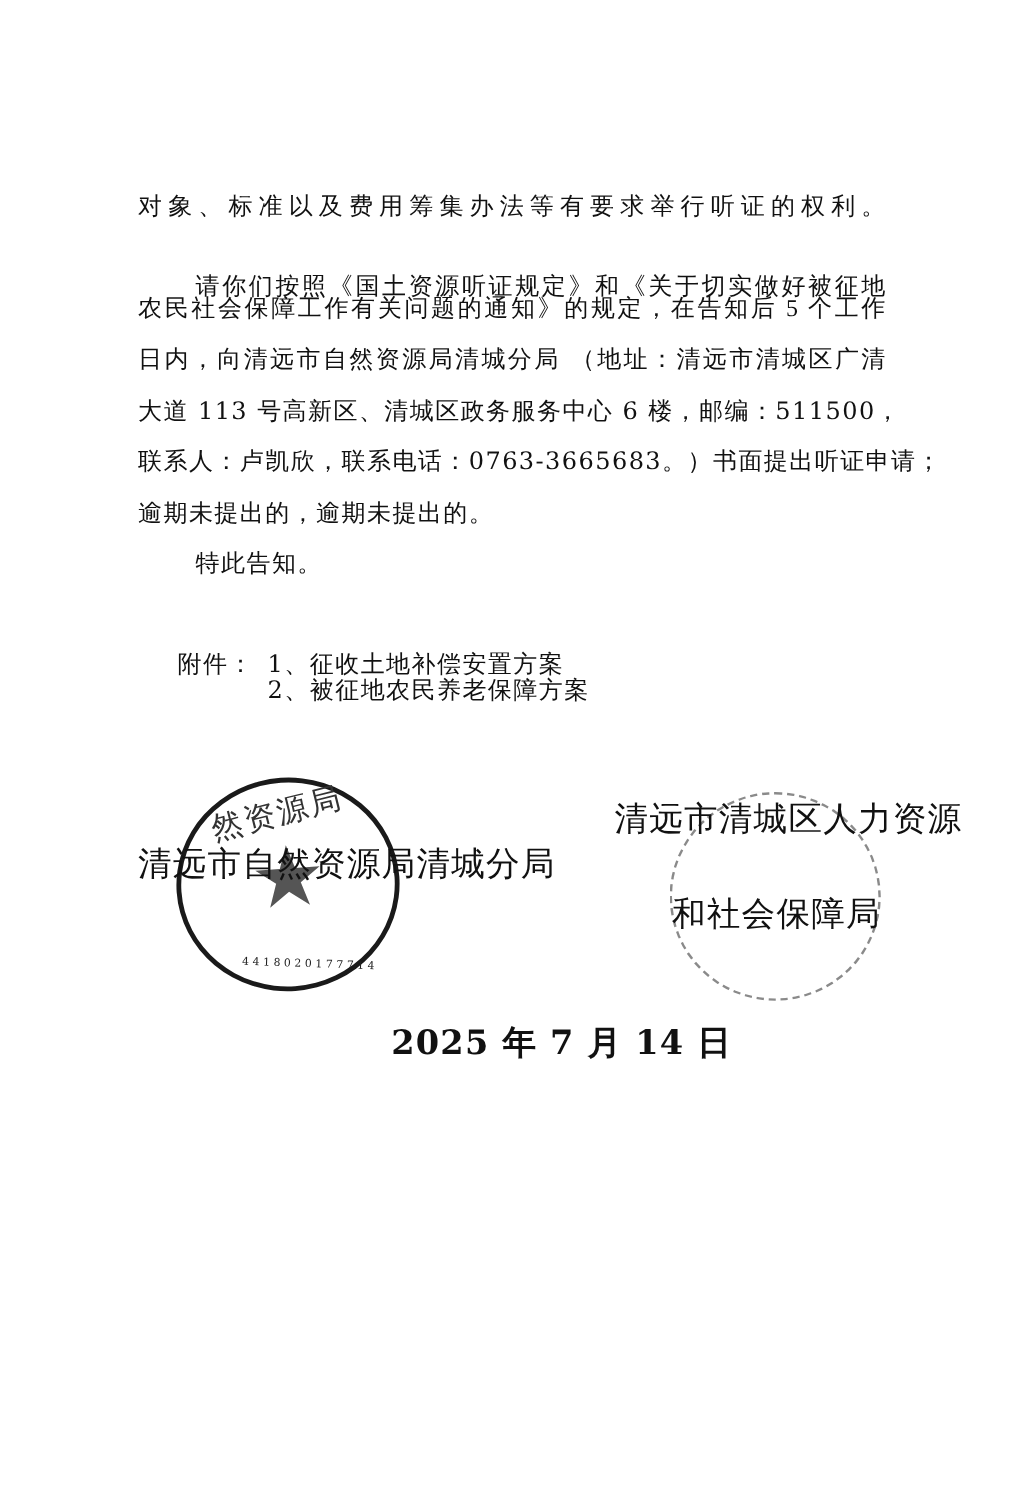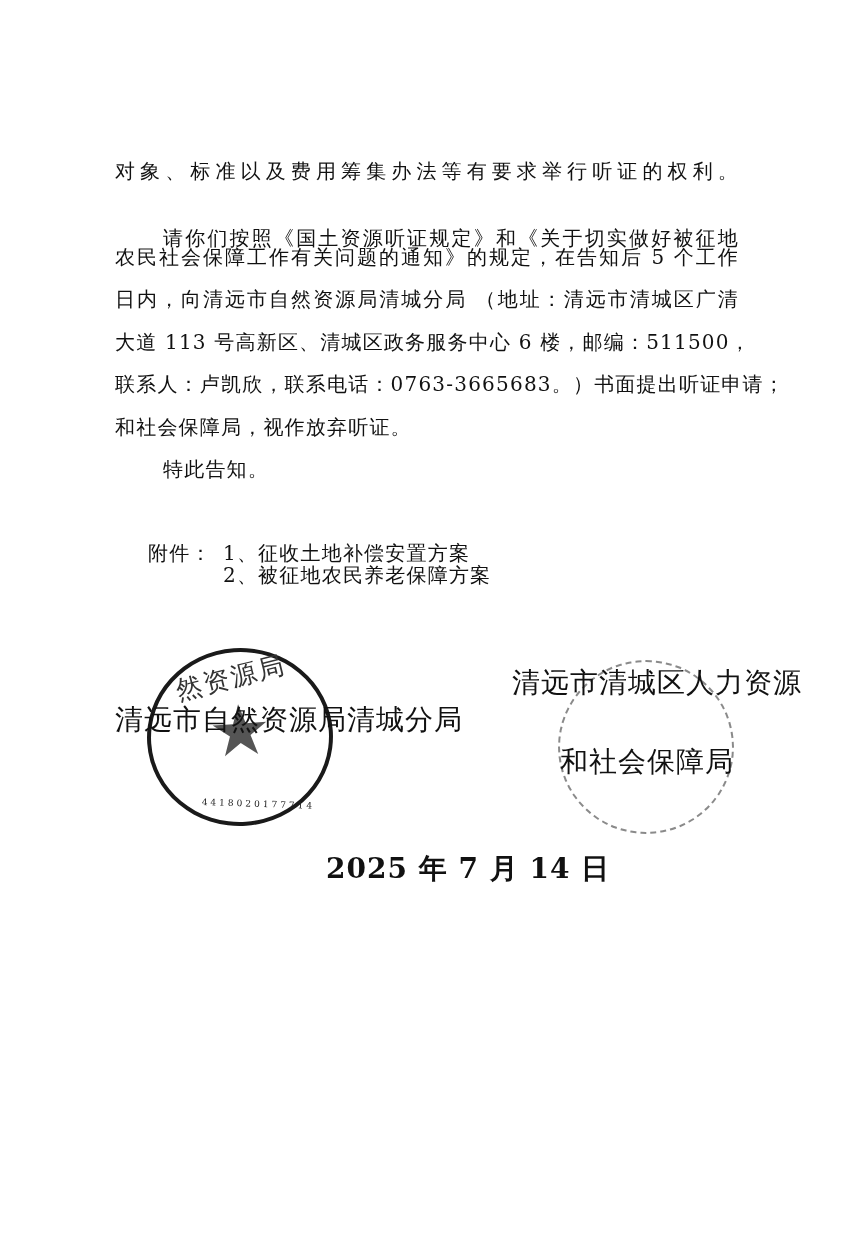--- a/index.html
+++ b/index.html
@@ -15,25 +15,25 @@
   .stamp-arc { position:absolute; font-size:26px; color:#333; }
   .stamp-num { position:absolute; font-size:9px; letter-spacing:3px; color:#222; }
   .sig { position:absolute; font-size:28px; line-height:30px; white-space:nowrap; letter-spacing:1px; }
 </style>
 </head>
 <body>
 
 <div>
   <div class="line just" style="top:156px;">对象、标准以及费用筹集办法等有要求举行听证的权利。</div>
   <div class="line" style="top:199px; left:163px; width:576px; text-align:justify; text-align-last:justify;margin-top:24px;">请你们按照《国土资源听证规定》和《关于切实做好被征地</div>
-  <div class="line just" style="top:242px;">农民社会保障工作有关问题的通知》的规定，在告知后 5 个工作</div>
+  <div class="line just" style="top:242px;font-family:Liberation Serif, serif;">农民社会保障工作有关问题的通知》的规定，在告知后 5 个工作</div>
   <div class="line just" style="top:284px;">日内，向清远市自然资源局清城分局 （地址：清远市清城区广清</div>
   <div class="line just" style="top:327px;">大道 113 号高新区、清城区政务服务中心 6 楼，邮编：511500，</div>
   <div class="line just" style="top:369px;">联系人：卢凯欣，联系电话：0763-3665683。）书面提出听证申请；</div>
-  <div class="line" style="top:412px;">和社会保障局，视作放弃听证。</div>
+  <div class="line" style="top:412px;">逾期未提出的，逾期未提出的。</div>
   <div class="line" style="top:454px; left:163px;">特此告知。</div>
 
   <div>
     <div class="line" style="top:538px; left:148px;">附件：</div>
     <div class="line" style="top:538px; left:223px;">1、征收土地补偿安置方案</div>
     <div class="line" style="top:560px; left:223px;">2、被征地农民养老保障方案</div>
   </div>
 
   <div class="stamp stamp1">
     <div class="stamp-arc" style="left:28px; top:8px; transform:rotate(-10deg); letter-spacing:2px;">然资源局</div>

